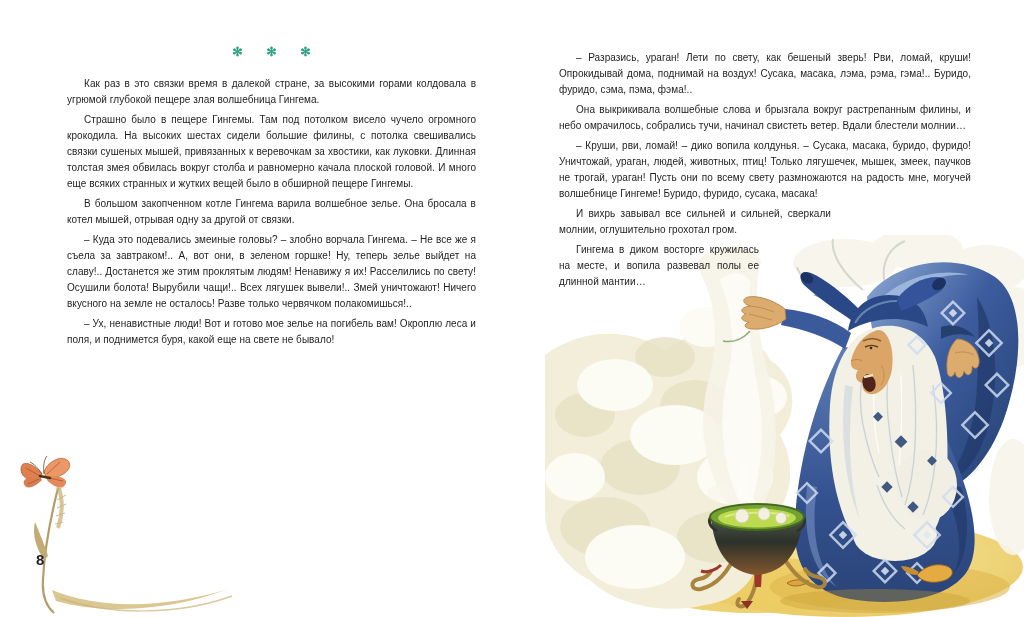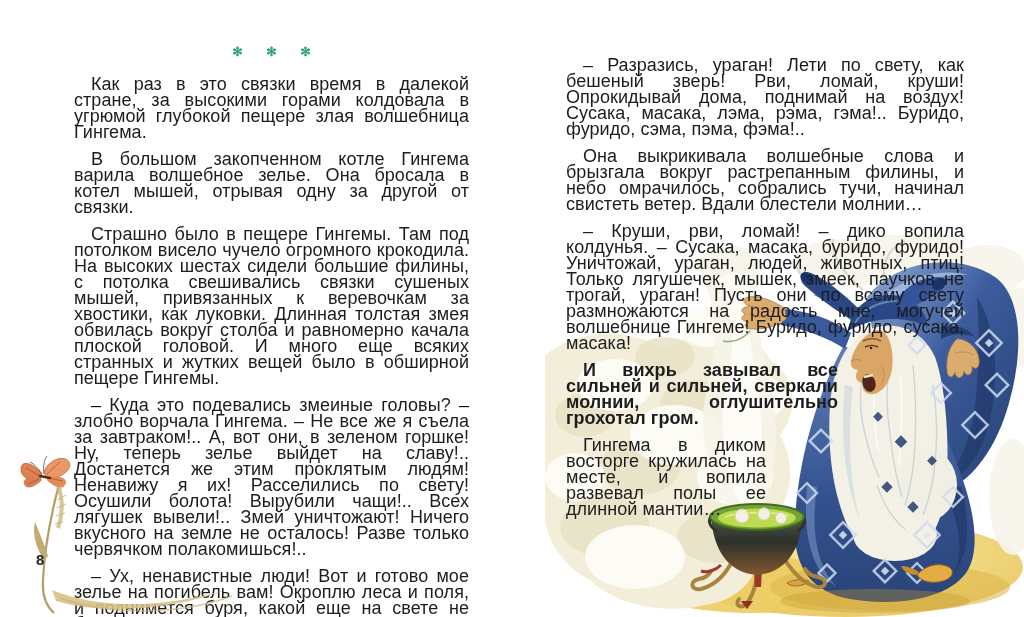--- a/index.html
+++ b/index.html
@@ -3,47 +3,47 @@
 <meta charset="utf-8">
 <style>
   html,body{margin:0;padding:0;}
   body{
     width:1024px;height:617px;background:#ffffff;overflow:hidden;position:relative;
     font-family:"Liberation Sans", sans-serif;color:#1d1d1f;
     -webkit-font-smoothing:antialiased;
   }
   .spread{position:absolute;inset:0;}
   .text-col p{
-    margin:11px;text-indent:17px;text-align:justify;
-    font-size:18px;line-height:16px;letter-spacing:.05px;
+    margin:4px;text-indent:17px;text-align:justify;
+    font-size:10px;line-height:16px;letter-spacing:.05px;
   }
   .left-col{position:absolute;left:63px;top:44px;width:417px;}
   .right-col{position:absolute;left:555px;top:46px;width:420px;z-index:3;}
   .ornament{
     text-align:center;color:#2fa184;font-size:12.5px;letter-spacing:10px;
     padding-left:10px;margin:0 0 17px 0;font-weight:bold;
   }
-  .wrap-a{width:272px;font-weight:bold;}
+  .wrap-a{width:272px;}
   .wrap-b{width:200px;}
   .page-number{
     position:absolute;left:36px;top:551px;font-size:15px;font-weight:bold;color:#222;z-index:4;
   }
   .illustration{position:absolute;left:545px;top:235px;width:479px;height:382px;z-index:1;}
   .margin-art{position:absolute;left:0px;top:440px;width:250px;height:177px;z-index:2;}
 </style>
 </head>
 <body>
 
 <div class="spread">
 
   <div class="text-col left-col">
     <div class="ornament">✻ ✻ ✻</div>
     <p>Как раз в это связки время в далекой стране, за высокими горами колдовала в угрюмой глубокой пещере злая волшебница Гингема.</p>
+    <p>Страшно было в пещере Гингемы. Там под потолком висело чучело огромного крокодила. На высоких шестах сидели большие филины, с потолка свешивались связки сушеных мышей, привязанных к веревочкам за хвостики, как луковки. Длинная толстая змея обвилась вокруг столба и равномерно качала плоской головой. И много еще всяких странных и жутких вещей было в обширной пещере Гингемы.</p>
     <p>В большом закопченном котле Гингема варила волшебное зелье. Она бросала в котел мышей, отрывая одну за другой от связки.</p>
-    <p>Страшно было в пещере Гингемы. Там под потолком висело чучело огромного крокодила. На высоких шестах сидели большие филины, с потолка свешивались связки сушеных мышей, привязанных к веревочкам за хвостики, как луковки. Длинная толстая змея обвилась вокруг столба и равномерно качала плоской головой. И много еще всяких странных и жутких вещей было в обширной пещере Гингемы.</p>
     <p>– Куда это подевались змеиные головы? – злобно ворчала Гингема. – Не все же я съела за завтраком!.. А, вот они, в зеленом горшке! Ну, теперь зелье выйдет на славу!.. Достанется же этим проклятым людям! Ненавижу я их! Расселились по свету! Осушили болота! Вырубили чащи!.. Всех лягушек вывели!.. Змей уничтожают! Ничего вкусного на земле не осталось! Разве только червячком полакомишься!..</p>
     <p>– Ух, ненавистные люди! Вот и готово мое зелье на погибель вам! Окроплю леса и поля, и поднимется буря, какой еще на свете не бывало!</p>
   </div>
 
   <div class="page-number">8</div>
 
   <svg class="margin-art" viewBox="0 0 250 177">
     <g>
       <path d="M58,48 C50,80 44,115 43,140 C42,155 46,166 54,173" stroke="#b49d68" stroke-width="2.2" fill="none"></path>
       <path d="M58,46 C63,58 63,74 58,88" stroke="#c9b27a" stroke-width="4" fill="none" opacity=".75"></path>

